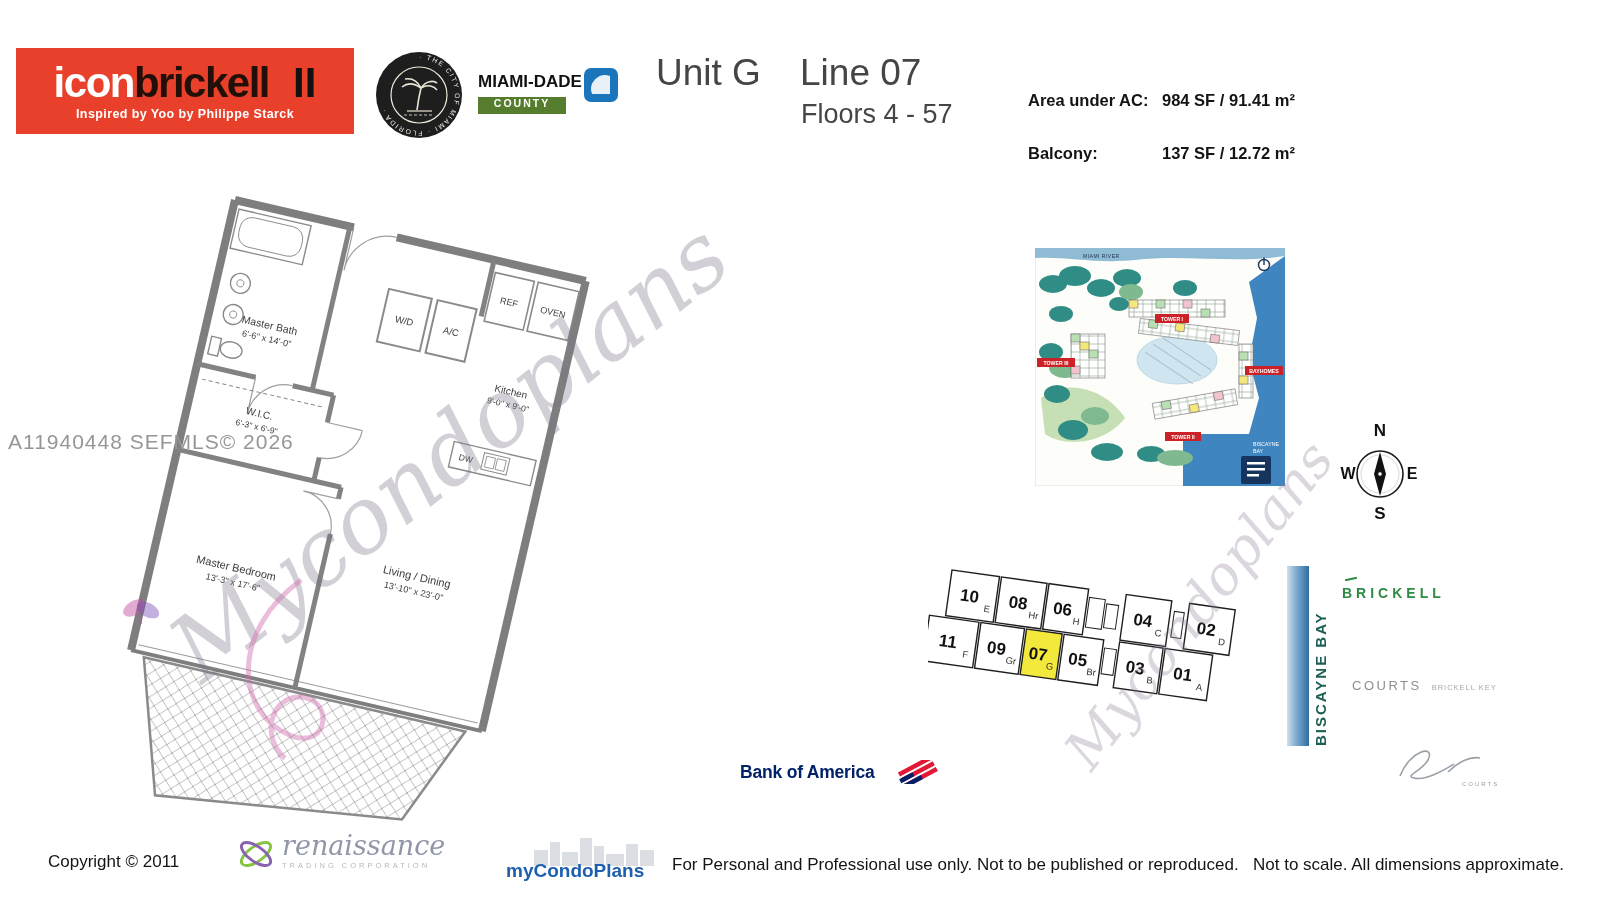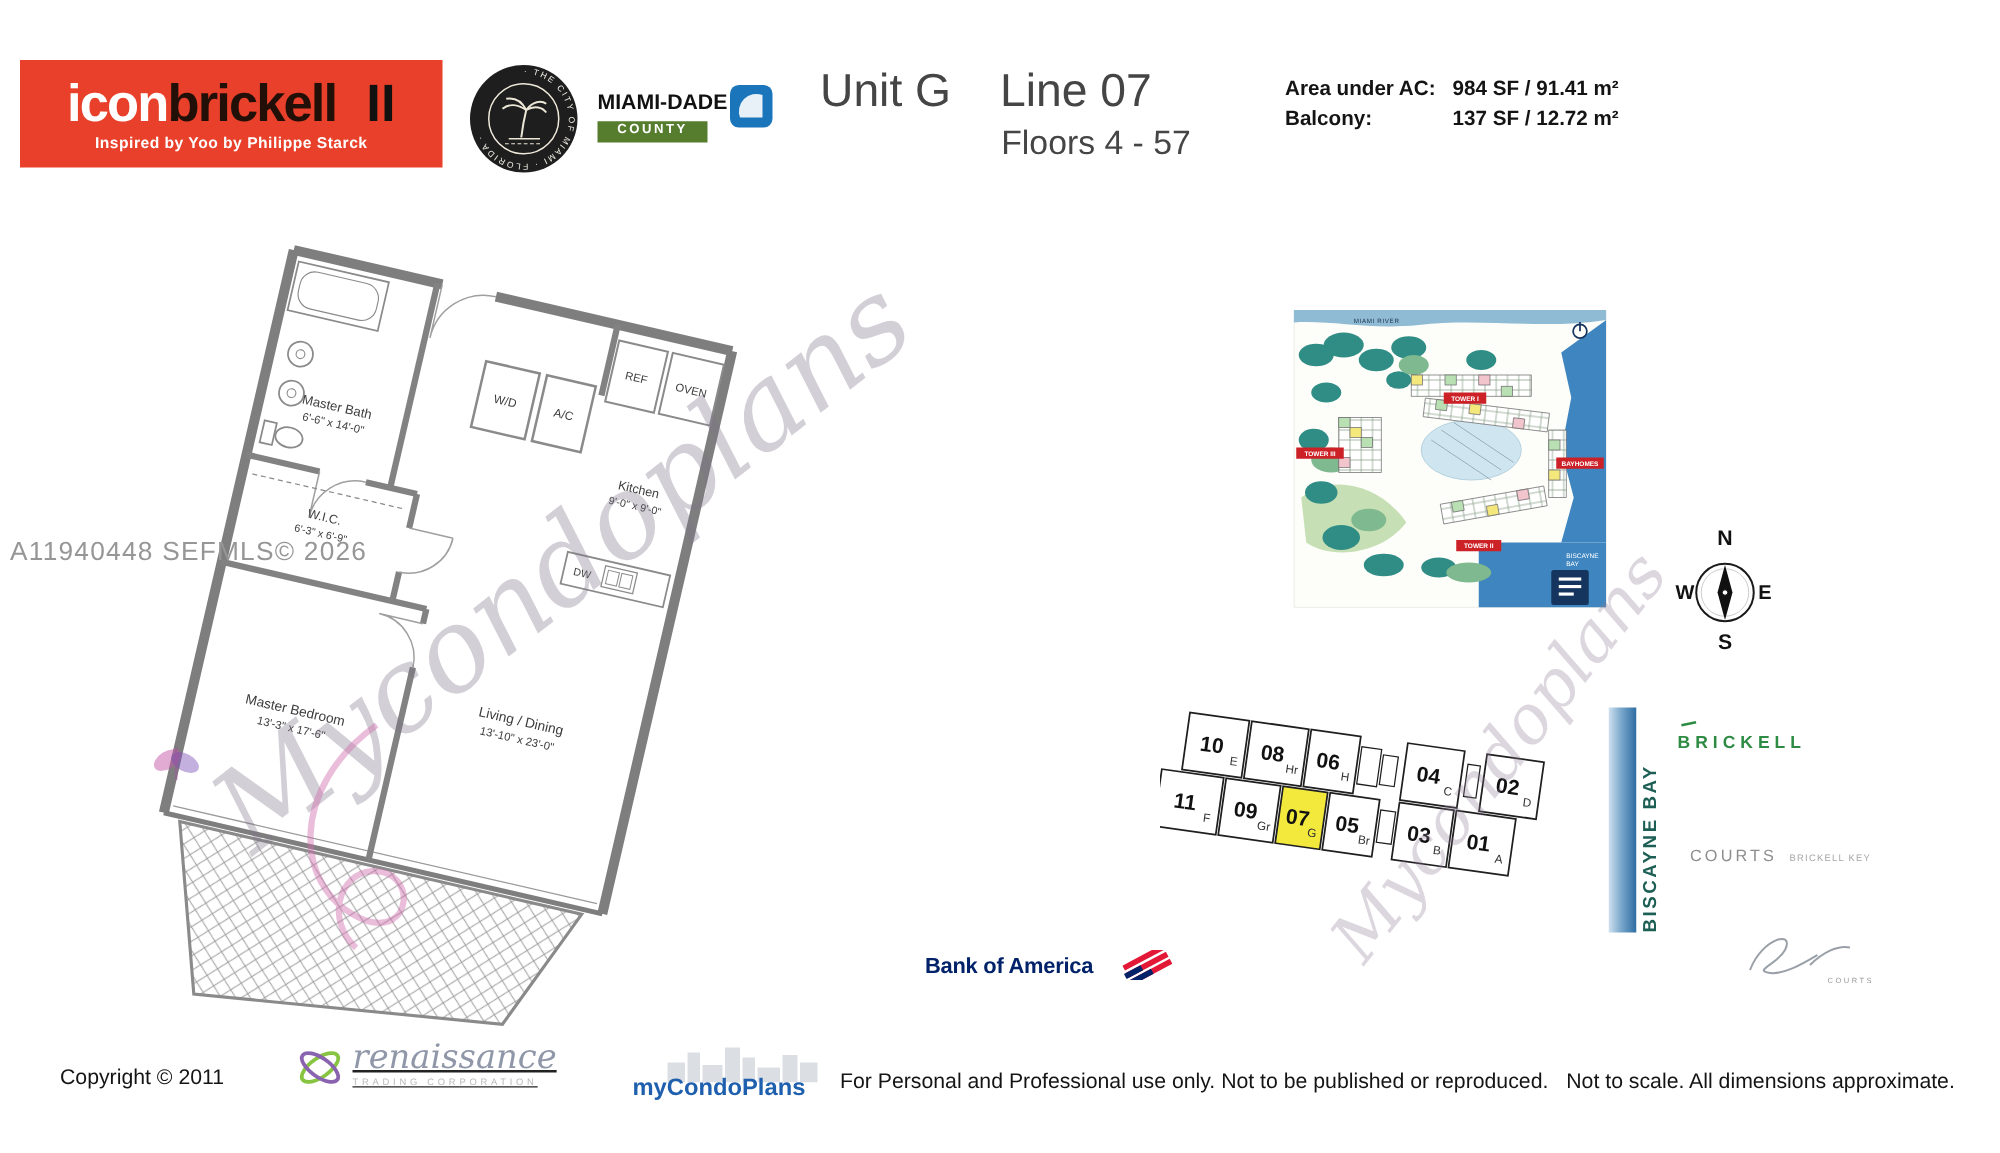--- a/index.html
+++ b/index.html
@@ -16,21 +16,21 @@
   .brand-brickell{color:#221008;}
   .brand-suffix{color:#111;margin-left:24px;letter-spacing:0;}
   .brand-tagline{color:#ffffff;font-size:12.5px;font-weight:bold;letter-spacing:.4px;text-align:right;}
 
   
   .big-title{font-size:37px;color:#454545;}
   #floors-label{font-size:27px;color:#454545;}
 
   
   #specs{left:1028px;top:60px;font-size:16.5px;font-weight:bold;color:#141414;line-height:1.45;}
-  .spec-row .spec-label{display:inline-block;width:134px;}
+  .spec-row .spec-label{display:inline-block;width:134px;margin-top:29px;}
 
   
   .wm-script{font-family:"DejaVu Serif",serif;font-style:italic;white-space:nowrap;
              transform-origin:0 0;z-index:6;pointer-events:none;}
   #wm-main{left:150px;top:618px;font-size:92px;transform:rotate(-38deg);color:rgba(125,115,135,.34);}
   #wm-right{left:1052px;top:742px;font-size:54px;transform:rotate(-52deg);color:rgba(140,120,145,.30);}
   #wm-mls{left:8px;top:430px;font-size:21px;color:#969696;letter-spacing:1px;z-index:6;}
 
   
   #bay-bar{left:1287px;top:566px;width:22px;height:180px;
@@ -43,21 +43,21 @@
   #courts-row{left:1352px;top:676px;}
   #courts-row .courts{font-size:13px;letter-spacing:2.5px;color:#8e8e8e;}
   #courts-row .bkey{font-size:7.5px;letter-spacing:1px;color:#a6a6a6;margin-left:10px;}
 
   
   #boa{left:740px;top:760px;display:flex;align-items:center;gap:24px;}
   #boa .boa-name{color:#012169;font-weight:800;font-size:17.5px;letter-spacing:-.2px;}
 
   
   .foot-text{font-size:17px;color:#141414;}
-  #renaissance{left:234px;top:832px;display:flex;align-items:flex-start;gap:4px;text-decoration:underline;}
+  #renaissance{left:234px;top:832px;display:flex;align-items:flex-start;gap:4px;}
   #renaissance .ren-name{font-family:"DejaVu Serif",serif;font-style:italic;font-size:27px;color:#8f97a8;line-height:1;}
   #renaissance .ren-sub{font-size:7.5px;letter-spacing:3px;color:#b8b8b8;margin-top:2px;}
   #mycp{left:500px;top:836px;width:175px;height:50px;}
   #mycp .mycp-text{position:absolute;left:6px;top:24px;font-size:19px;font-weight:bold;color:#1e5fae;}
 </style>
 </head>
 <body>
 
 <div id="page">
 

